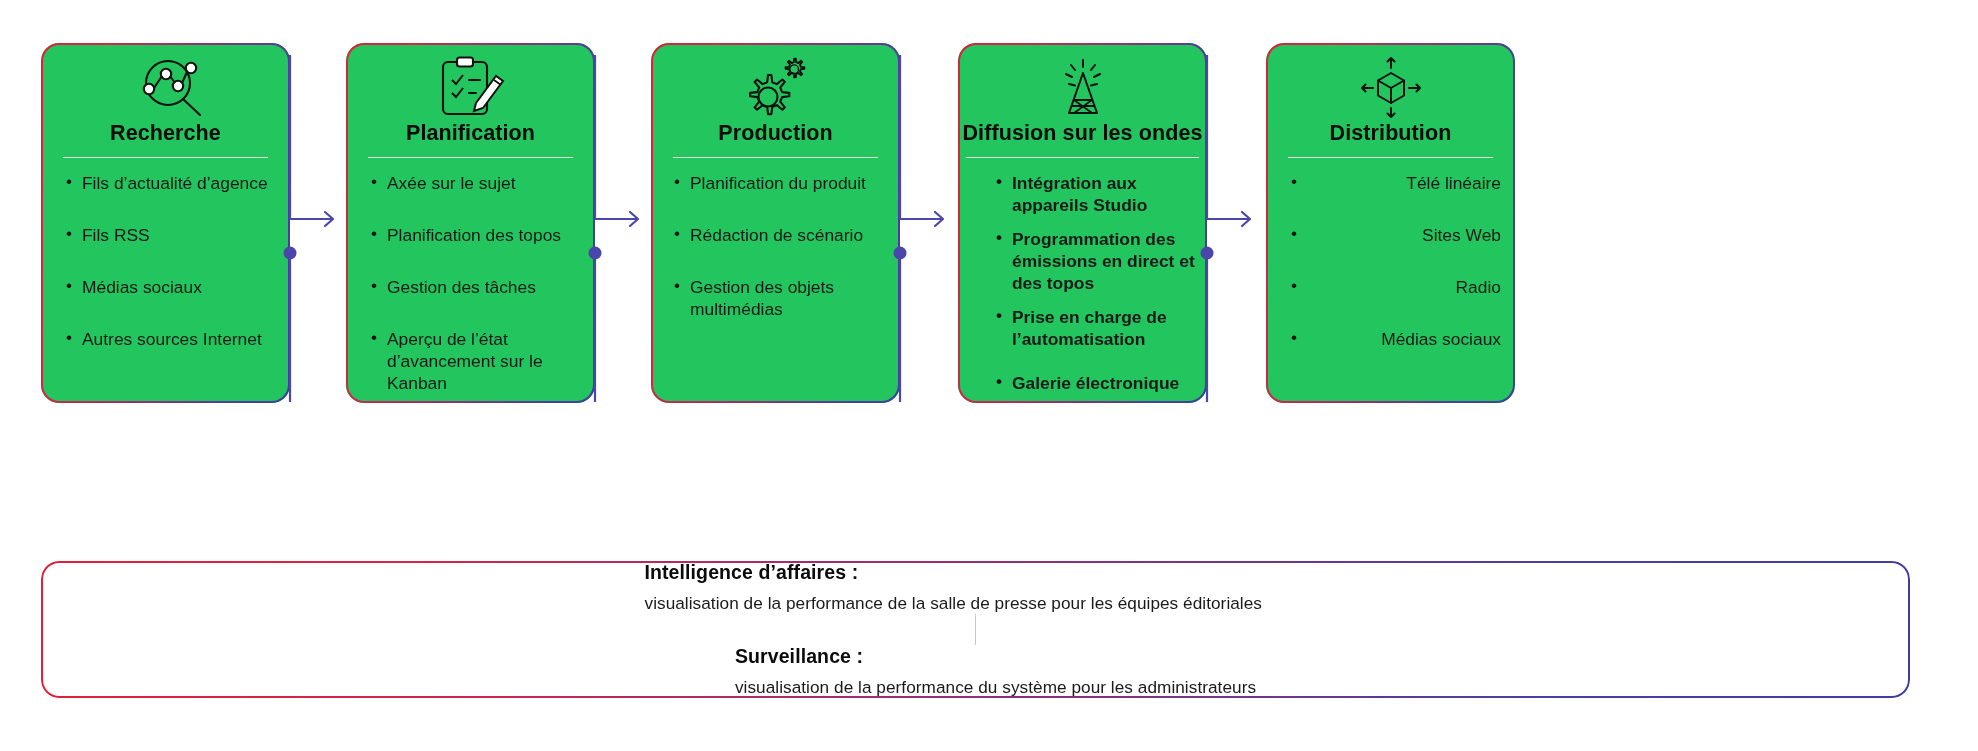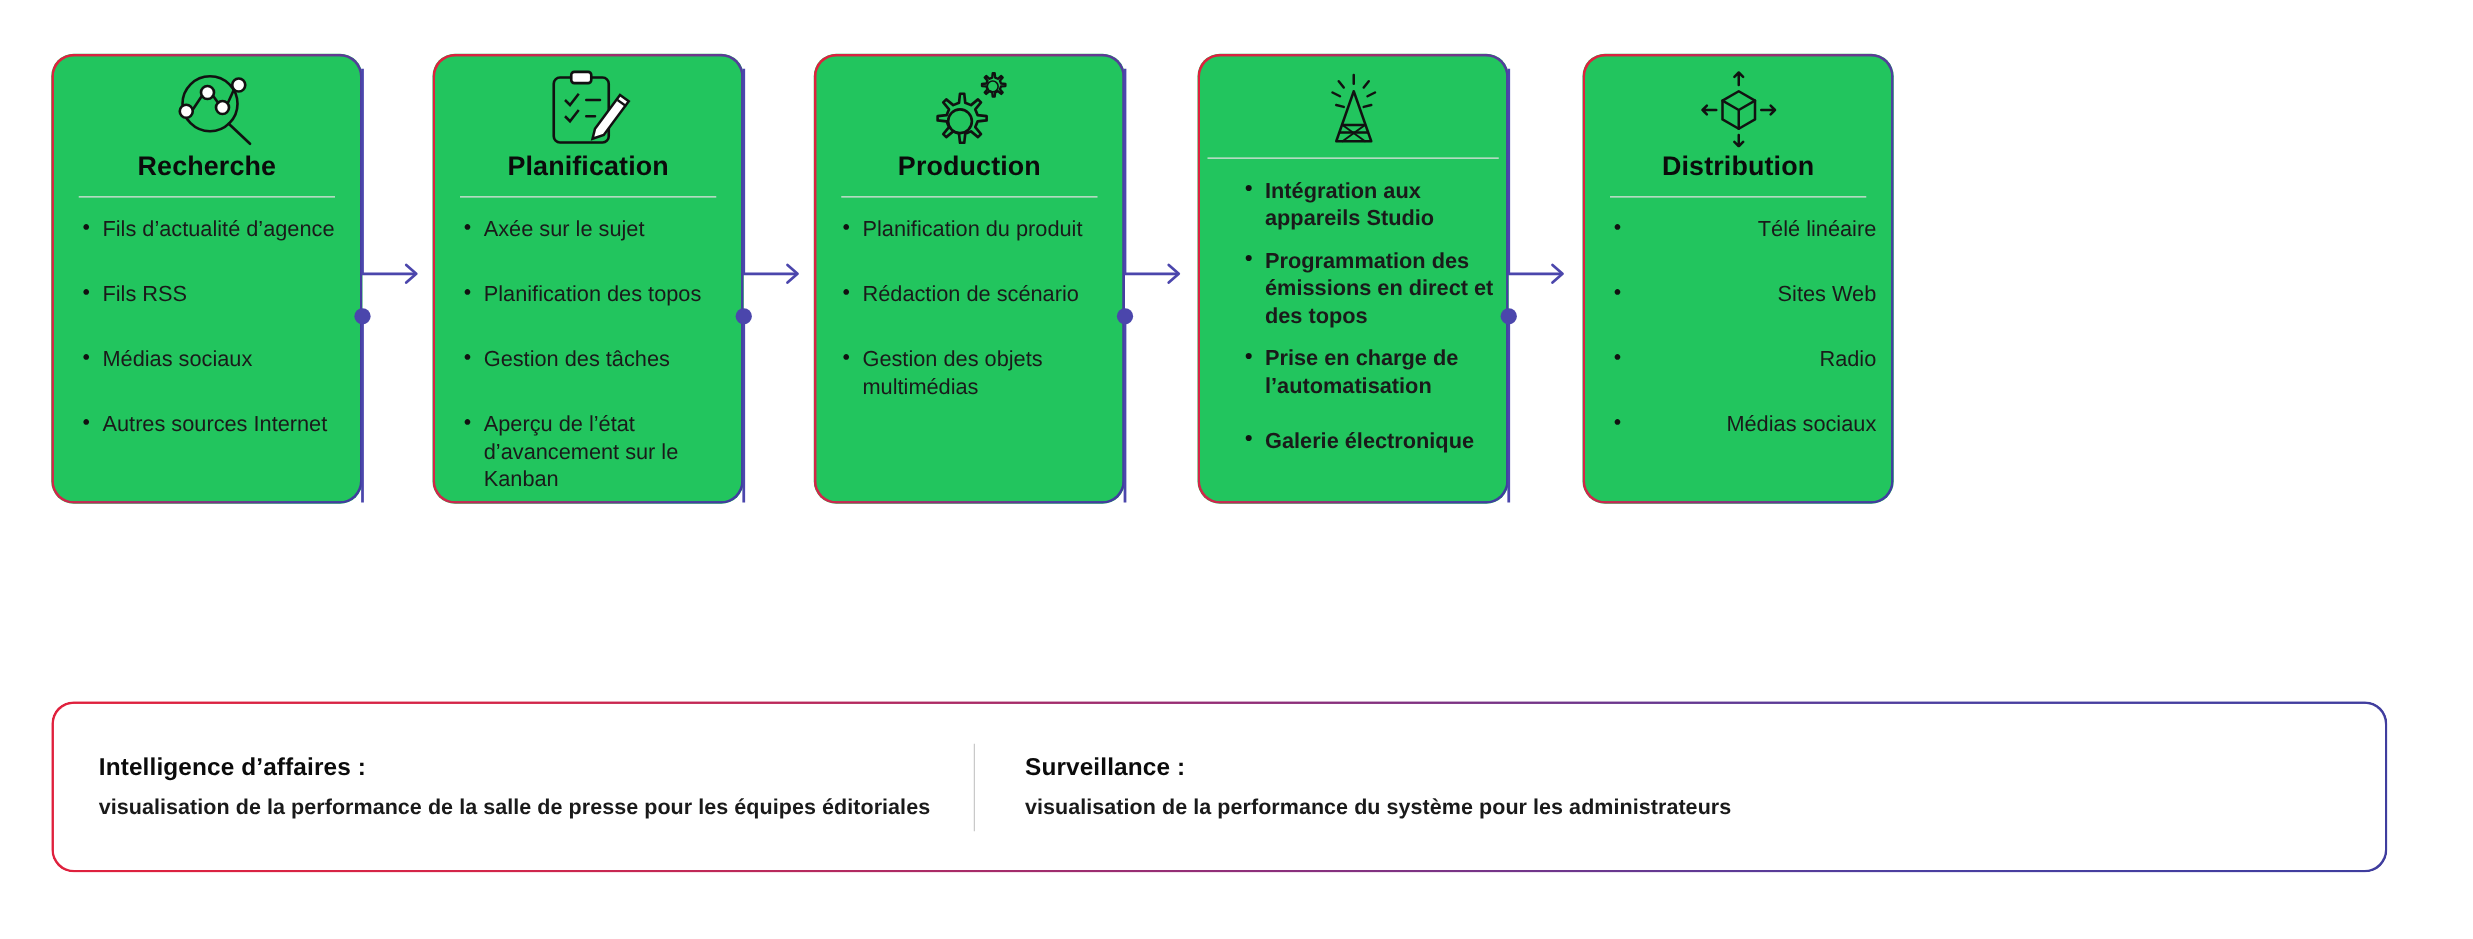--- a/index.html
+++ b/index.html
@@ -103,32 +103,33 @@
     -webkit-mask:linear-gradient(#fff 0 0) content-box,linear-gradient(#fff 0 0);
     -webkit-mask-composite:xor;
     mask:linear-gradient(#fff 0 0) content-box,linear-gradient(#fff 0 0);
     mask-composite:exclude;
     pointer-events:none;
   }
   .panel-inner{
     position:relative;z-index:2;
     display:flex;height:100%;
     align-items:center;
+    flex-direction:column;
   }
   .panel-col{padding-left:38px;box-sizing:border-box;}
   .panel-col.left{width:738px;}
   .panel-col.right{flex:1;padding-left:40px;}
   .panel-divider{
     width:1px;height:70px;background:#c9c9c9;align-self:center;
   }
   .panel-head{
     font-size:19.5px;font-weight:700;color:#0b0b0b;margin-bottom:9px;letter-spacing:.1px;
   }
   .panel-sub{
-    font-size:17.2px;color:#1a1a1a;letter-spacing:.05px;font-weight:bold;
+    font-size:17.2px;color:#1a1a1a;letter-spacing:.05px;
   }
 </style>
 </head>
 <body>
 
 <div class="stage">
 
   <div class="card" id="card0" style="left:41px;width:249px;">
     <div class="card-inner">
       <div class="icon-wrap">
@@ -207,20 +208,21 @@
         <svg width="66" height="62" viewBox="0 0 66 62" fill="none" stroke="#111" stroke-width="2" stroke-linecap="round">
           <path d="M33 4 v7"></path>
           <path d="M21 9 l4 5 M45 9 l-4 5"></path>
           <path d="M16 18 l6 3 M50 18 l-6 3"></path>
           <path d="M19 28 l6 1.5 M47 28 l-6 1.5"></path>
           <path d="M33 17 L19 57 h28 z" fill="none" stroke-linejoin="round"></path>
           <path d="M24 44 h18 M22 50 L44 50"></path>
           <path d="M24 44 L42 57 M42 44 L24 57" stroke-width="1.6"></path>
         </svg>
       </div>
+      <div class="card-title">Diffusion sur les ondes</div>
       <div class="title-rule" style="width:233px;margin-left:8px;"></div>
       <ul class="bullets tight" style="padding-left:36px;padding-right:10px;font-weight:bold;">
         <li>Intégration aux appareils Studio</li>
         <li>Programmation des émissions en direct et des topos</li>
         <li>Prise en charge de l’automatisation</li>
         <li style="margin-top:22px;">Galerie électronique</li>
       </ul>
     </div>
   </div>
 

